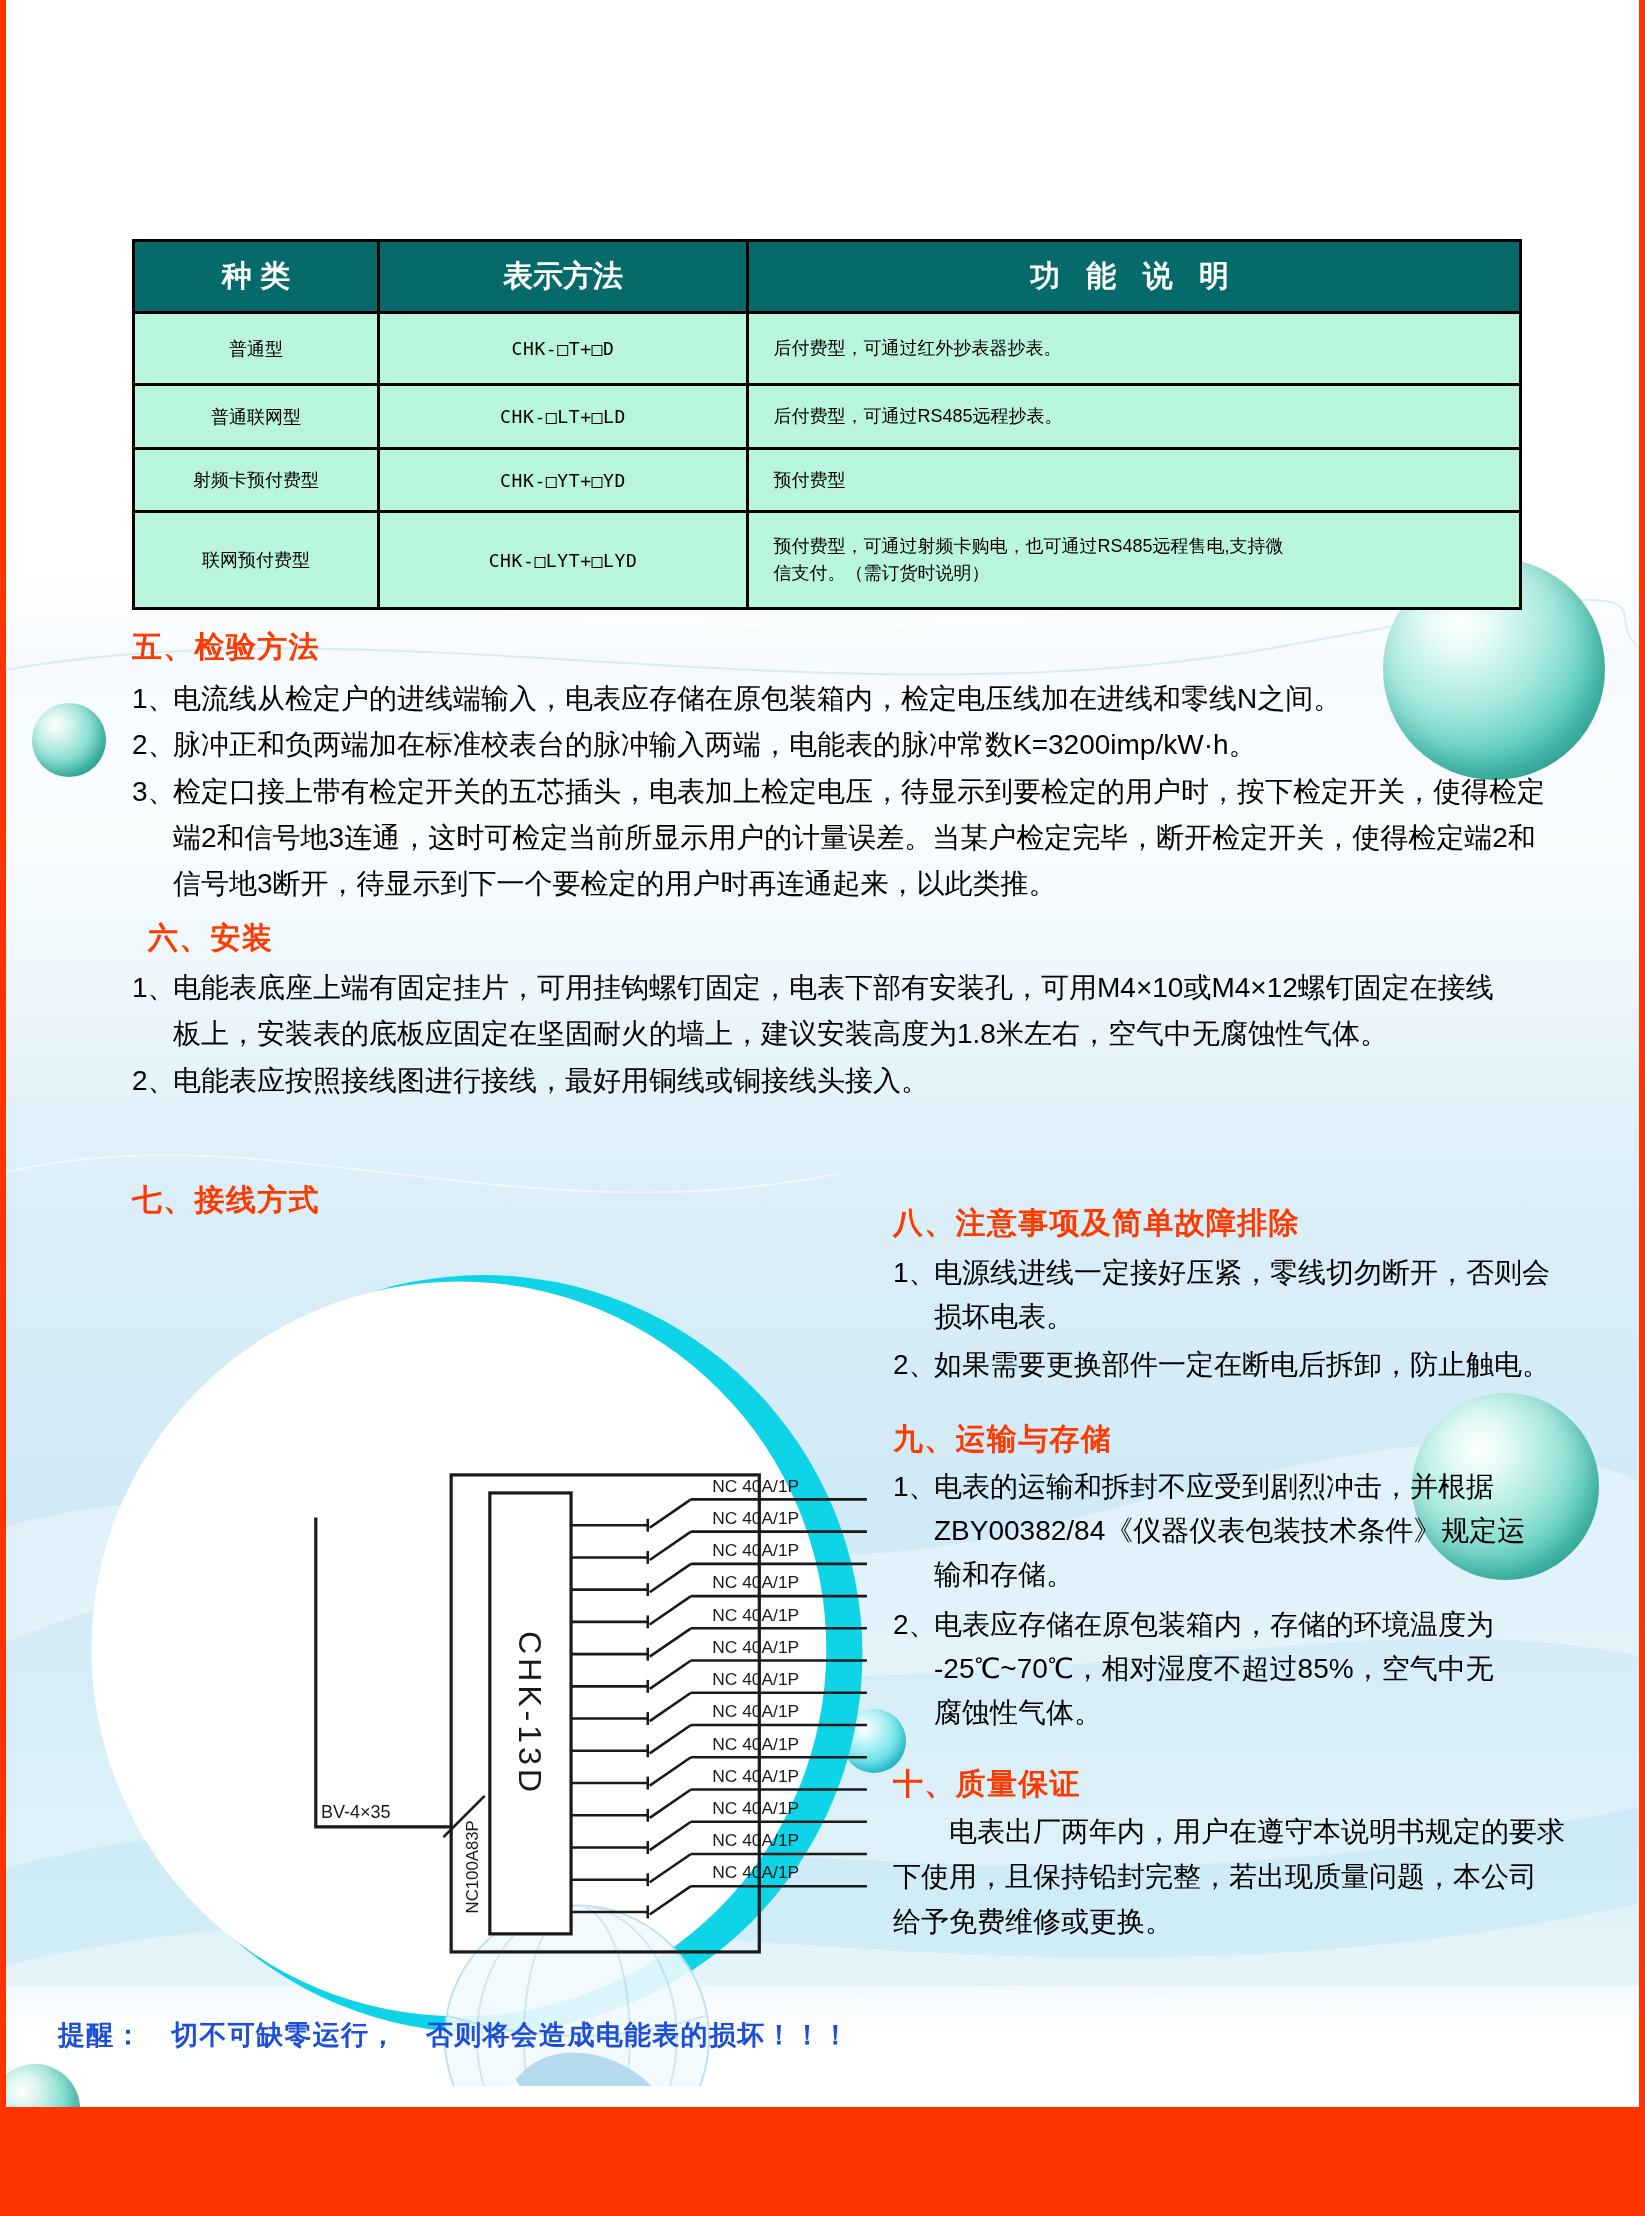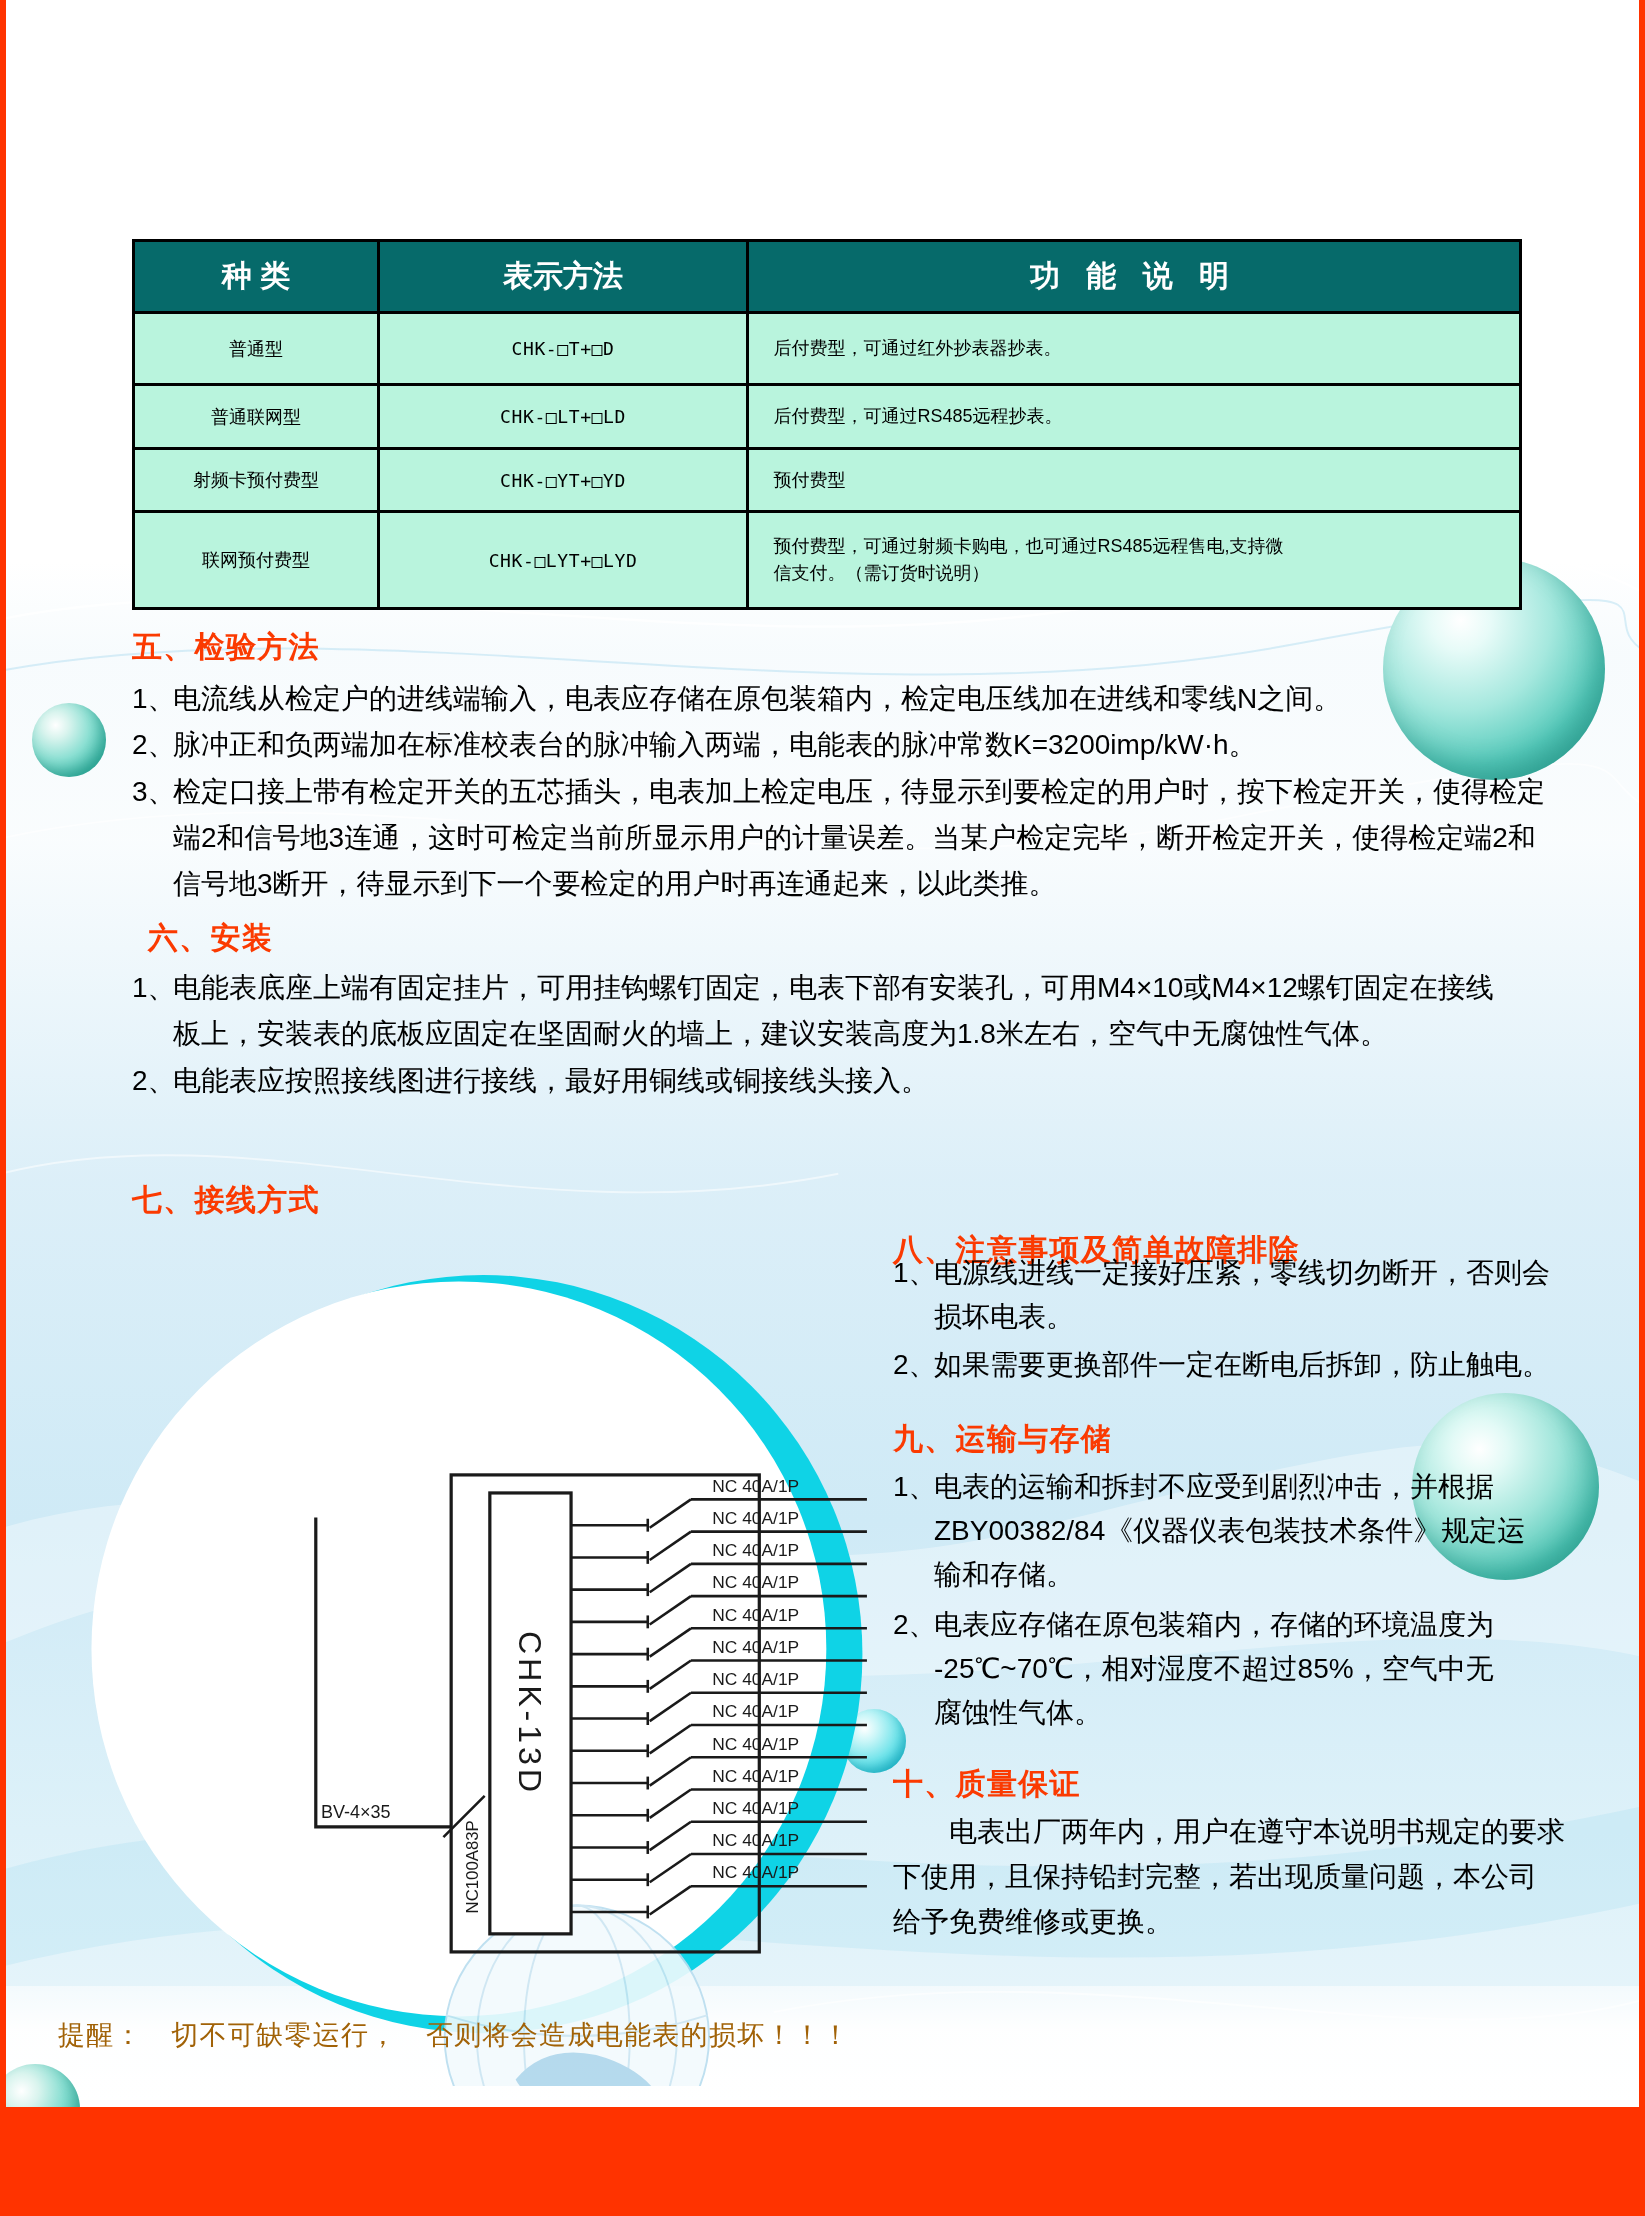--- a/index.html
+++ b/index.html
@@ -84,22 +84,22 @@
   .diagram{position:absolute;left:64px;top:1248px;width:813px;height:838px;z-index:4;}
   .caption-box{
     position:absolute;left:55px;top:1909px;width:365px;z-index:6;
     background:#0edddd;border-radius:19.3px;color:#ffffff;
     font-size:27px;font-weight:bold;line-height:1.55;letter-spacing:3.2px;
     padding:14px 0 14px 20.6px;white-space:pre-line;
   }
   
   .warning{
     position:absolute;left:58px;top:2017px;z-index:6;
-    font-family:"Liberation Serif",serif;font-weight:normal;
-    font-size:27px;color:#a16207;white-space:pre-line;letter-spacing:1.3px;
+    font-family:"Liberation Serif",serif;font-weight:bold;
+    font-size:27px;color:#1d4ed8;white-space:pre-line;letter-spacing:1.3px;
   }
   
   .strip-left,.strip-right{position:absolute;top:0;width:6.4px;height:2216px;background:#ff3300;z-index:10;}
   .strip-left{left:0;}
   .strip-right{right:0;}
   .bottom-bar{position:absolute;left:0;top:2107px;width:1645px;height:109px;background:#ff3300;z-index:9;}
   svg text{font-family:"Liberation Sans",sans-serif;}
 </style>
 </head>
 <body>
@@ -311,21 +311,21 @@
           <line x1="908" y1="1034" x2="972" y2="990"></line>
             <line x1="972" y1="990" x2="1245" y2="990"></line>
           <text x="1005" y="978" stroke="none">NC 40A/1P</text>
         </g>
       </g>
     </svg>
   </div>
 
 
   <div class="rcol">
-    <div class="sec-heading" style="left:893px;top:1230px;">八、注意事项及简单故障排除</div>
+    <div class="sec-heading" style="left:893px;top:1203px;">八、注意事项及简单故障排除</div>
     <div class="item" style="left:893px;top:1251px;width:696px;">
       <span class="num">1、</span>
       <span class="txt">电源线进线一定接好压紧，零线切勿断开，否则会
 损坏电表。</span>
     </div>
     <div class="item" style="left:893px;top:1343px;width:696px;">
       <span class="num">2、</span>
       <span class="txt">如果需要更换部件一定在断电后拆卸，防止触电。</span>
     </div>
 

